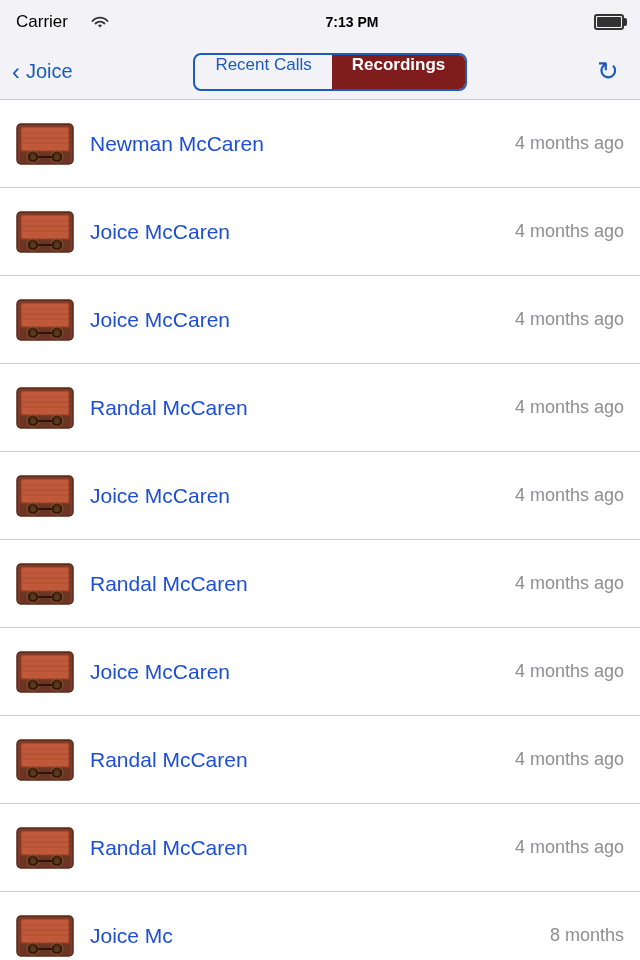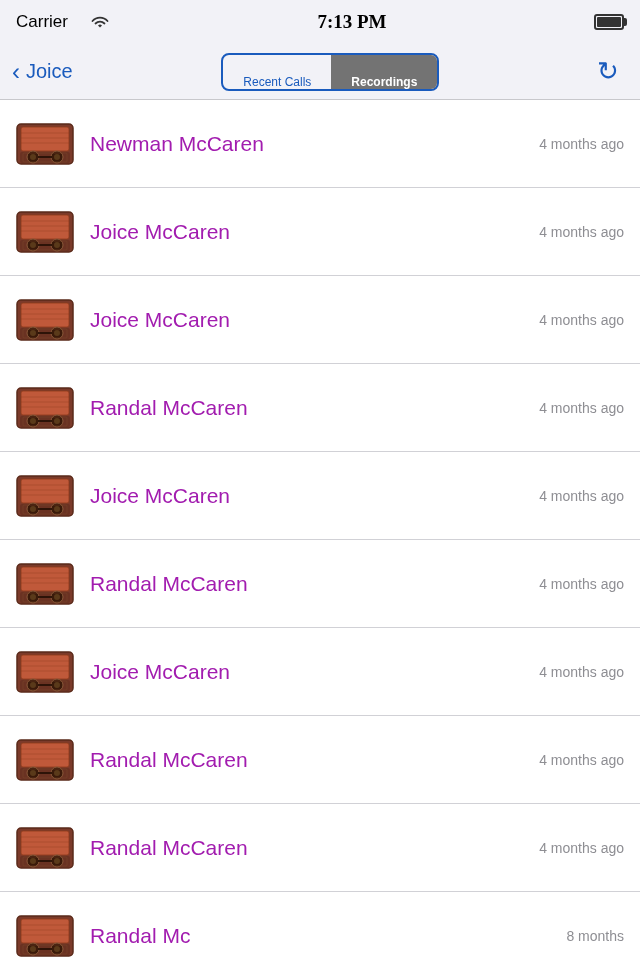--- a/index.html
+++ b/index.html
@@ -26,23 +26,22 @@
       font-weight: 600;
     }
     .status-bar .carrier-area {
       display: flex;
       align-items: center;
       gap: 22px;
       font-size: 17px;
       font-weight: 500;
     }
     .status-bar .time {
-      font-size: 19px;
+      font-size: 14px;
       font-weight: 600;
-      font-family: Liberation Serif, serif;
     }
     .status-bar .battery-area {
       display: flex;
       align-items: center;
     }
     .battery-icon {
       width: 30px;
       height: 16px;
       border: 2px solid #333;
       border-radius: 3px;
@@ -100,30 +99,30 @@
     
     .segmented-control {
       display: flex;
       border: 2px solid #1a5bbd;
       border-radius: 8px;
       overflow: hidden;
       height: 38px;
     }
     .seg-option {
       padding: 0 20px;
-      font-size: 12px;
+      font-size: 17px;
       font-weight: 400;
       display: flex;
-      align-items: flex-end;
+      align-items: flex-start;
       cursor: pointer;
       border: none;
       background: transparent;
     }
     .seg-option.active {
-      background: #737373;
+      background: #7f1d1d;
       color: white;
       font-weight: 600;
     }
     .seg-option.inactive {
       background: transparent;
       color: #1a5bbd;
     }
 
     
     .refresh-btn {
@@ -165,24 +164,24 @@
 
     .item-text {
       flex: 1;
       display: flex;
       align-items: center;
       justify-content: space-between;
     }
     .item-name {
       font-size: 21px;
       font-weight: 400;
-      color: #a21caf;
+      color: #1d4ed8;
     }
     .item-time {
-      font-size: 14px;
+      font-size: 18px;
       color: #8e8e93;
       font-weight: 300;
     }
 
     
     .cassette-svg {
       width: 58px;
       height: 42px;
     }
   </style>
@@ -517,17 +516,17 @@
 
       <circle cx="41" cy="34" r="6" fill="#3a1a0a" stroke="#8b5a3a" stroke-width="1"></circle>
       <circle cx="41" cy="34" r="3" fill="#5a3a1a"></circle>
 
       <rect x="7" y="30" width="44" height="9" rx="1" fill="none" stroke="#7b4a2a" stroke-width="0.8" opacity="0.6"></rect>
 
       <path d="M22 34 L36 34" stroke="#1a0a00" stroke-width="1.5"></path>
     </svg>
       </div>
       <div class="item-text">
-        <span class="item-name">Randal Mc</span>
+        <span class="item-name">Joice Mc</span>
         <span class="item-time">8 months</span>
       </div>
     </div>
   </div>
 
 </body></html>

